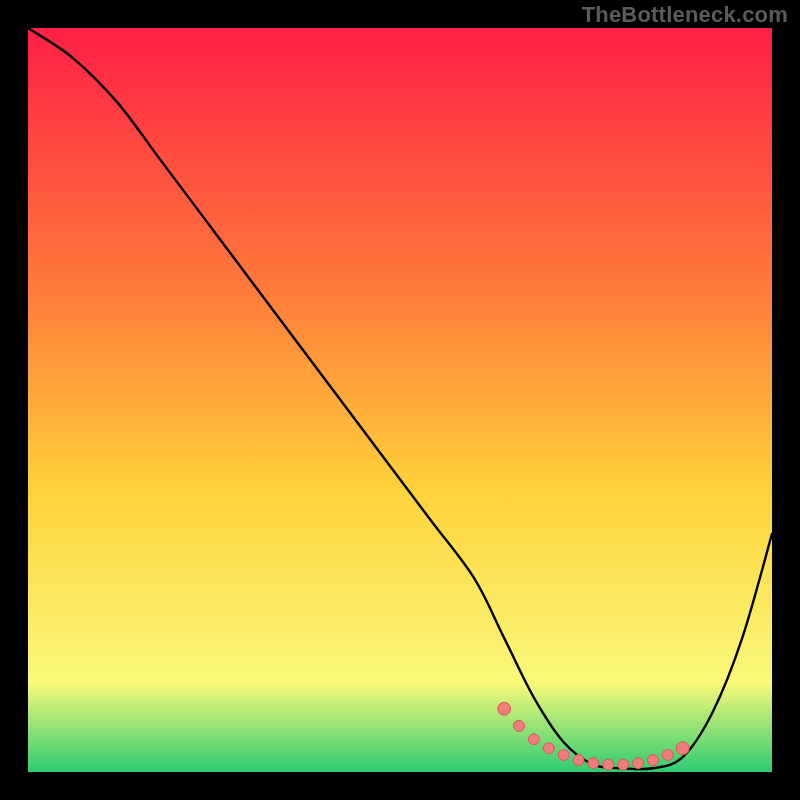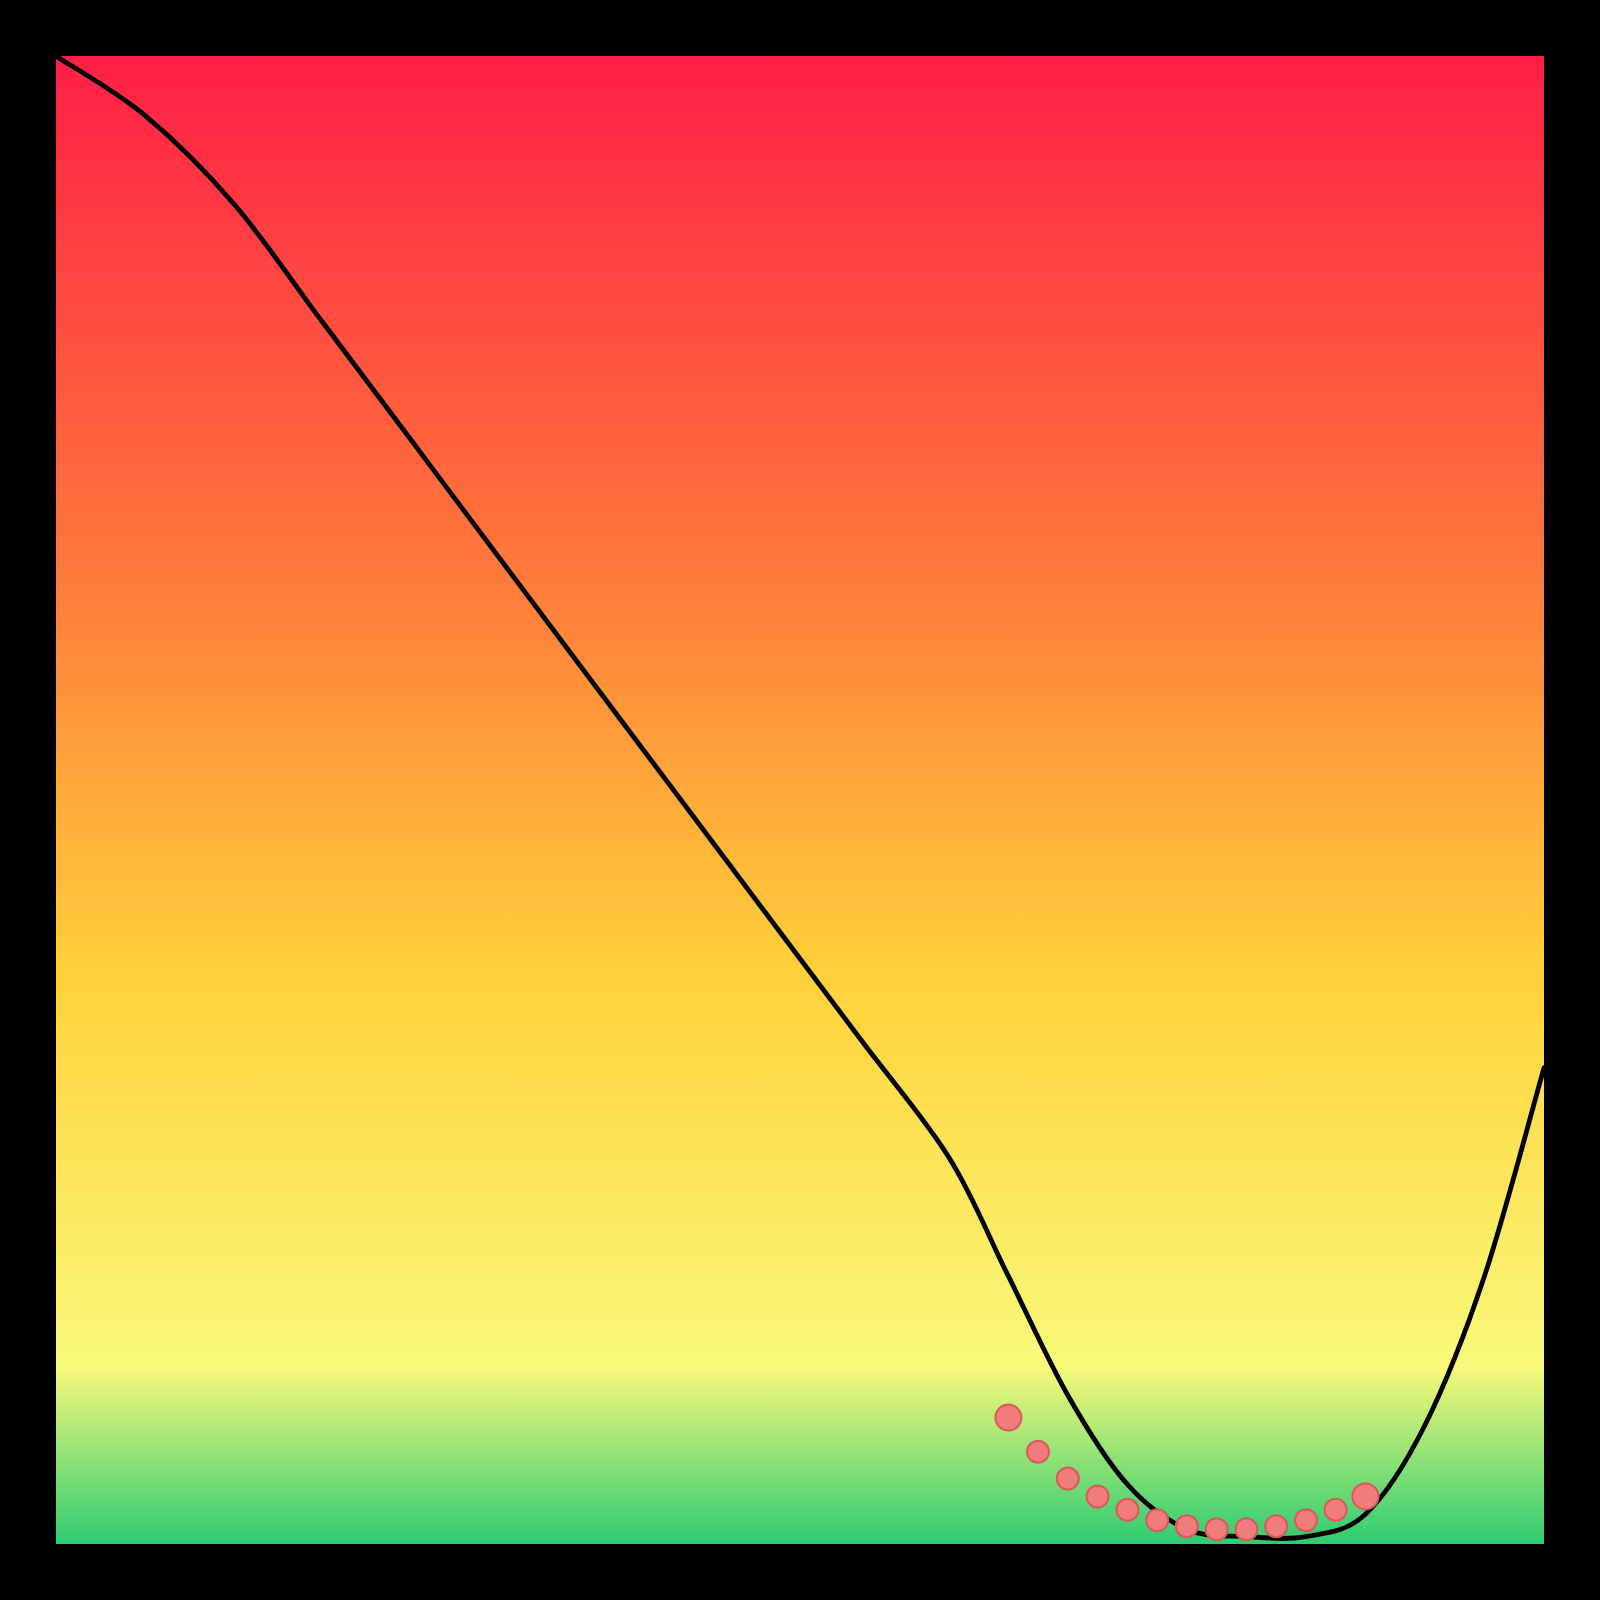--- a/index.html
+++ b/index.html
@@ -35,20 +35,21 @@
     width: 744px;
     height: 744px;
   }
   svg { display: block; }
 </style>
 </head>
 <body>
 
 <div class="frame">
 
+  <div class="watermark">TheBottleneck.com</div>
 
   <div class="plot-wrap">
     <svg id="chart-svg" width="744" height="744" viewBox="0 0 744 744">
       <defs>
         <linearGradient id="bg-grad" x1="0" y1="0" x2="0" y2="1">
           <stop id="g0" offset="0%" stop-color="#ff1f46"></stop>
           <stop id="g1" offset="35%" stop-color="#ff7a3a"></stop>
           <stop id="g2" offset="62%" stop-color="#ffd23a"></stop>
           <stop id="g3" offset="88%" stop-color="#f9f97a"></stop>
           <stop id="g4" offset="100%" stop-color="#2ecc71"></stop>

